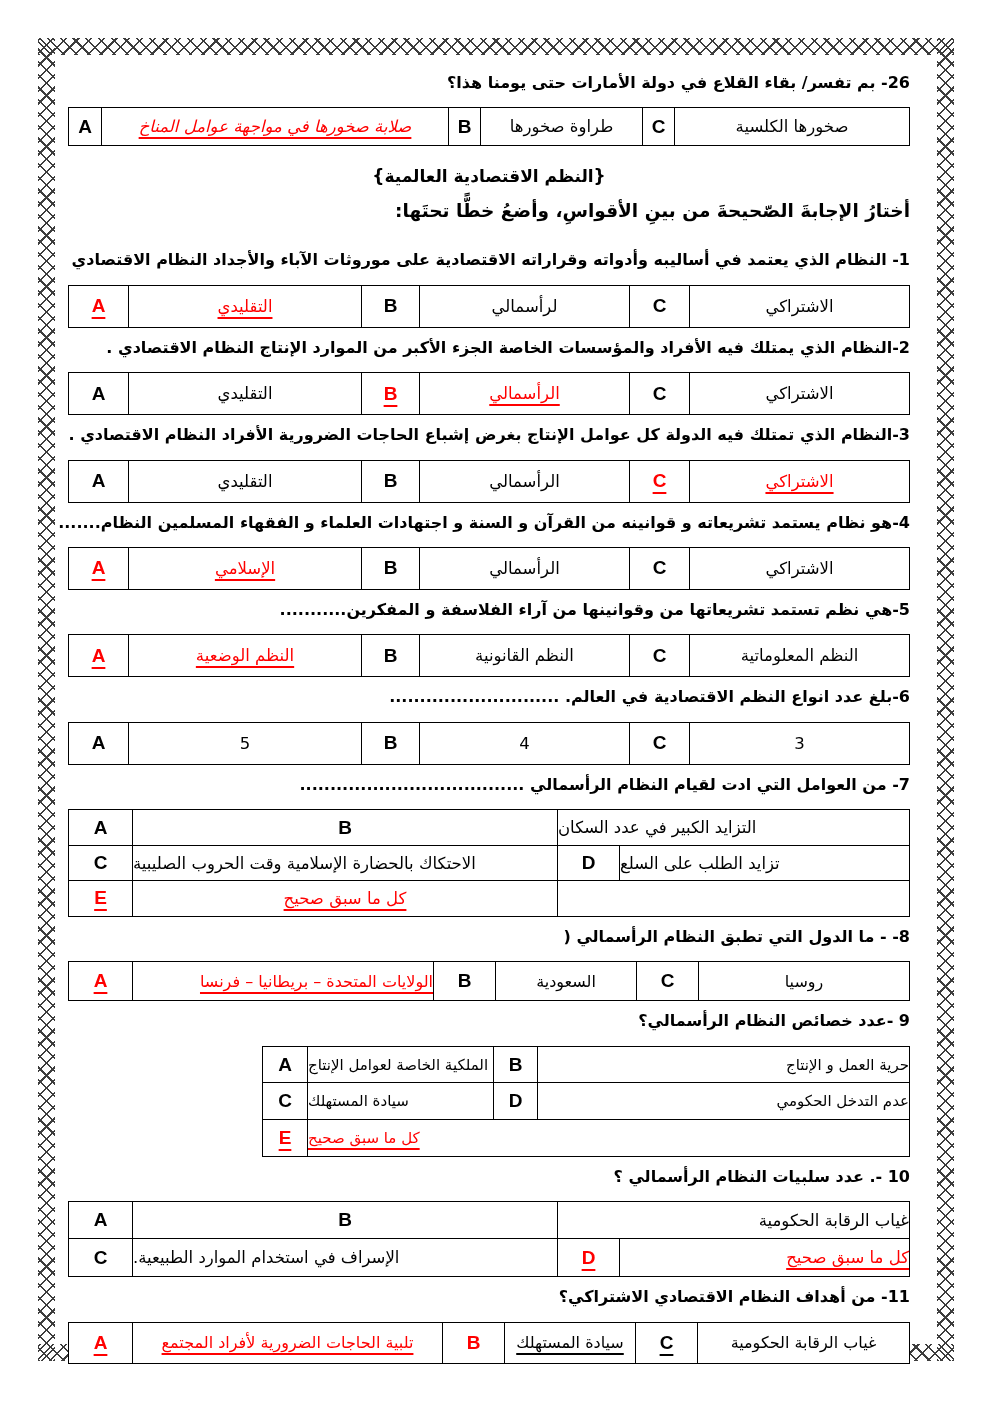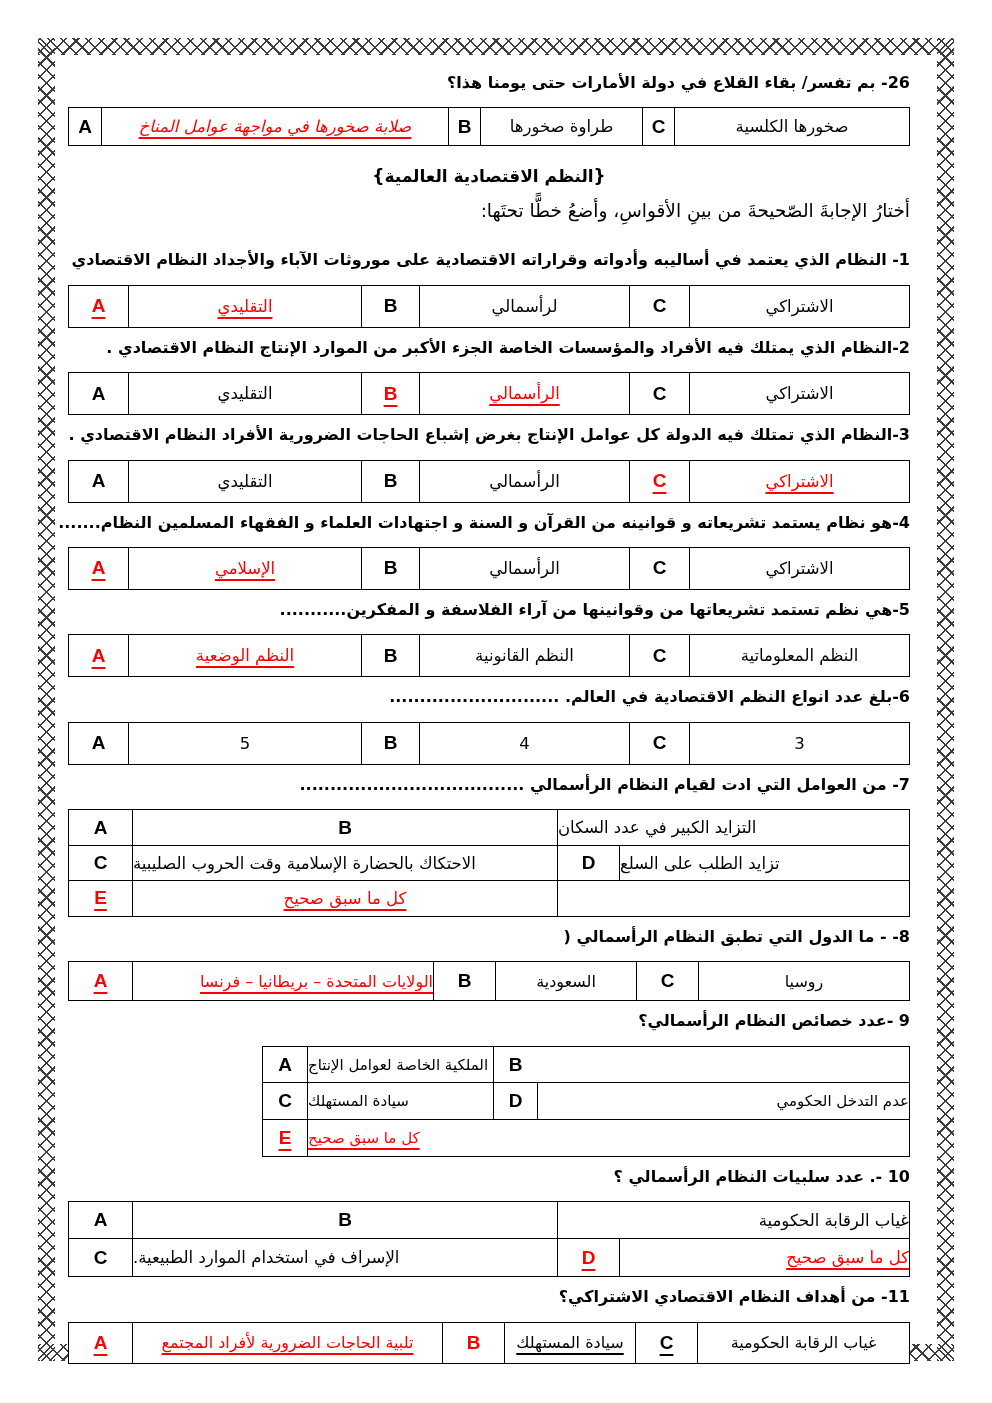--- a/index.html
+++ b/index.html
@@ -23,21 +23,21 @@
 
   .qtext{
     direction:rtl;text-align:right;font-weight:bold;font-size:16px;
     line-height:1.4;white-space:nowrap;margin:9px 0 13px 0;
   }
   .title{
     direction:rtl;text-align:center;font-weight:bold;font-size:17px;
     margin:20px 0 10px 0;
   }
   .instr{
-    direction:rtl;text-align:right;font-weight:normal;font-size:18.5px;
+    direction:rtl;text-align:right;font-weight:bold;font-size:18.5px;
     margin:14px 0 6px 0;white-space:nowrap;
   }
   .first-q{margin-top:28px}
 
   .tbl{display:flex;border:1.6px solid #000;box-sizing:border-box;background:#fff}
   .tbl+.tbl{margin-top:-1.6px}
   .cell{
     border-left:1.6px solid #000;box-sizing:border-box;
     display:flex;align-items:center;justify-content:center;
     overflow:hidden;flex:0 0 auto;
@@ -342,20 +342,23 @@
     <div class="tbl t9">
       <div class="cell letter">
           <span>A</span>
         </div>
       <div class="cell ans c-right">
           <span>الملكية الخاصة لعوامل الإنتاج</span>
         </div>
       <div class="cell letter">
           <span>B</span>
         </div>
+      <div class="cell ans grow c-left pad-l25">
+          <span>حرية العمل و الإنتاج</span>
+        </div>
     </div>
     <div class="tbl t9">
       <div class="cell letter">
           <span>C</span>
         </div>
       <div class="cell ans c-right">
           <span>سيادة المستهلك</span>
         </div>
       <div class="cell letter">
           <span>D</span>

